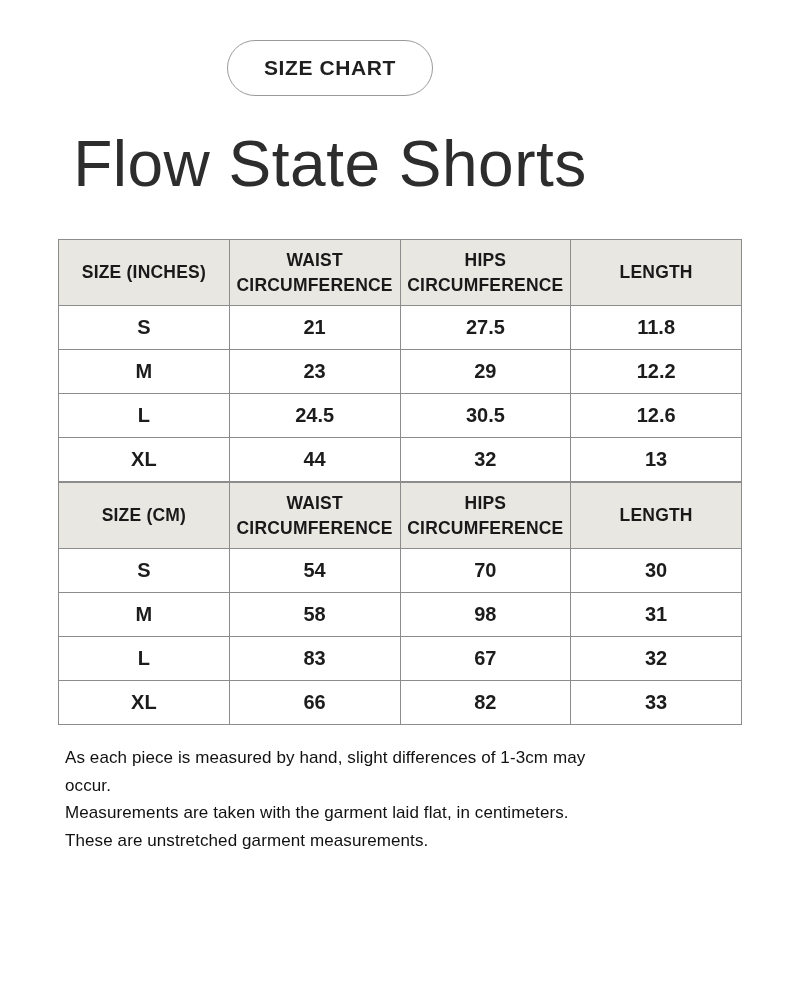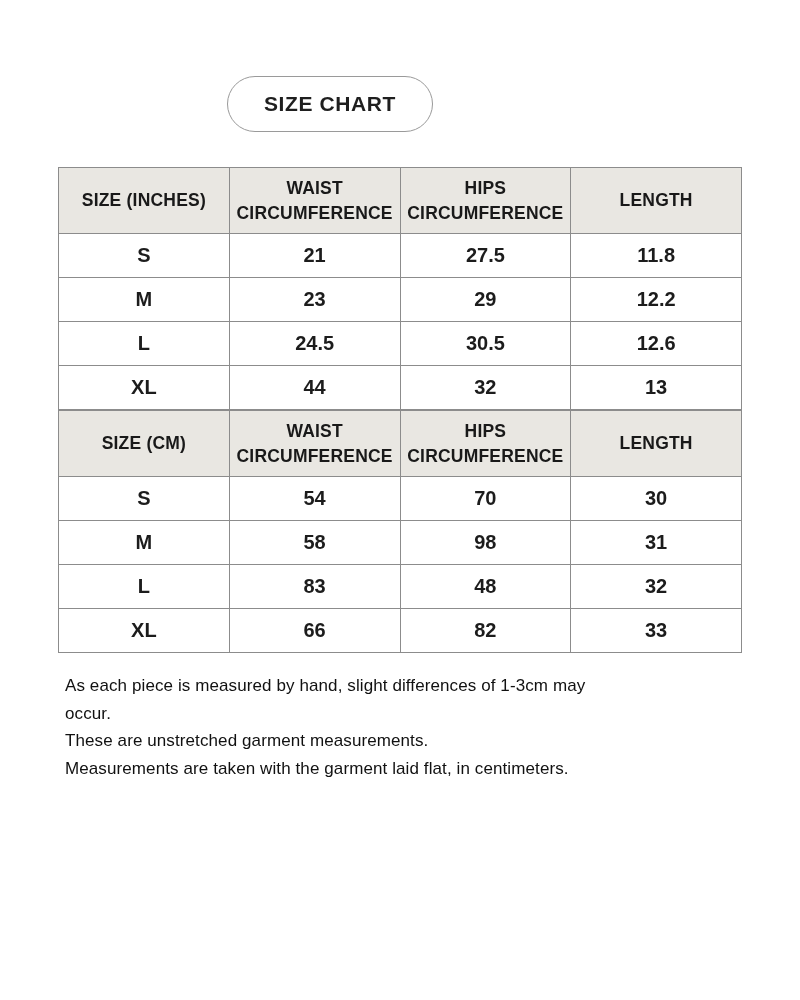--- a/index.html
+++ b/index.html
@@ -10,21 +10,21 @@
     background: #ffffff;
     overflow: hidden;
     font-family: "Liberation Sans", sans-serif;
     color: #1c1c1c;
   }
   .page {
     width: 660px;
     height: 1000px;
     position: relative;
     box-sizing: border-box;
-    padding-top: 76px;
+    padding-top: 40px;
   }
   .badge {
     width: 206px;
     height: 56px;
     margin: 0 auto;
     border: 1.6px solid #9a9a9a;
     border-radius: 29px;
     display: flex;
     align-items: center;
     justify-content: center;
@@ -95,20 +95,21 @@
 </style>
 </head>
 <body>
 
 <div class="page">
 
   <div class="badge">
     <span>SIZE CHART</span>
   </div>
 
+  <h1 class="title">Flow State Shorts</h1>
 
   <table class="size-table table-1">
     <thead>
       <tr>
         <th>SIZE (INCHES)</th>
         <th>WAIST CIRCUMFERENCE</th>
         <th>HIPS CIRCUMFERENCE</th>
         <th>LENGTH</th>
       </tr>
     </thead>
@@ -158,31 +159,31 @@
         </tr>
         <tr>
           <td class="size-col">M</td>
           <td>58</td>
           <td>98</td>
           <td>31</td>
         </tr>
         <tr>
           <td class="size-col">L</td>
           <td>83</td>
-          <td>48</td>
+          <td>67</td>
           <td>32</td>
         </tr>
         <tr>
           <td class="size-col">XL</td>
           <td>66</td>
           <td>82</td>
           <td>33</td>
         </tr>
       </tbody>
   </table>
 
   <div class="notes">
       <p><span>As each piece is measured by hand, </span><strong>slight differences of 1-3cm may occur</strong><span>.</span></p>
+      <p><span>Measurements are taken with the </span><strong>garment laid flat</strong><span>, in centimeters.</span></p>
       <p><span>These are </span><strong>unstretched</strong><span> garment measurements.</span></p>
-      <p><span>Measurements are taken with the </span><strong>garment laid flat</strong><span>, in centimeters.</span></p>
     </div>
 
 </div>
 
 </body></html>

